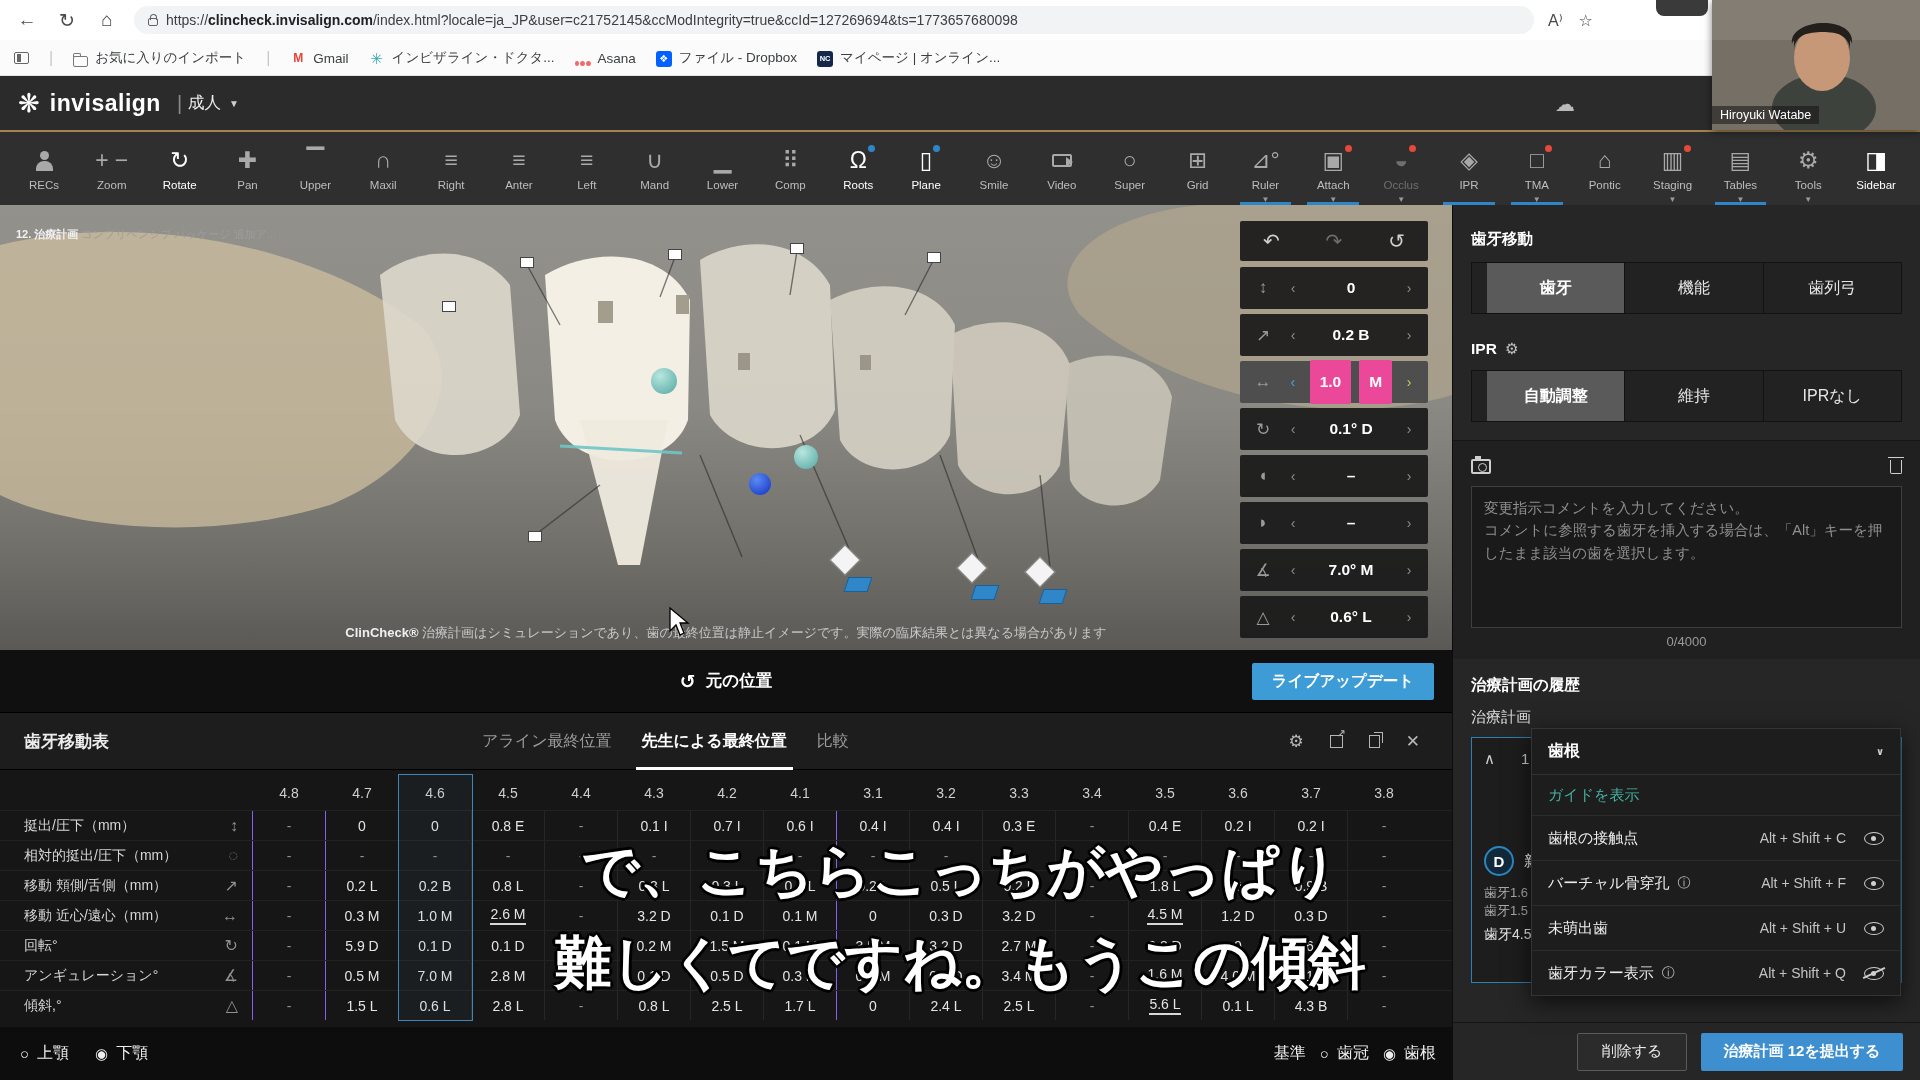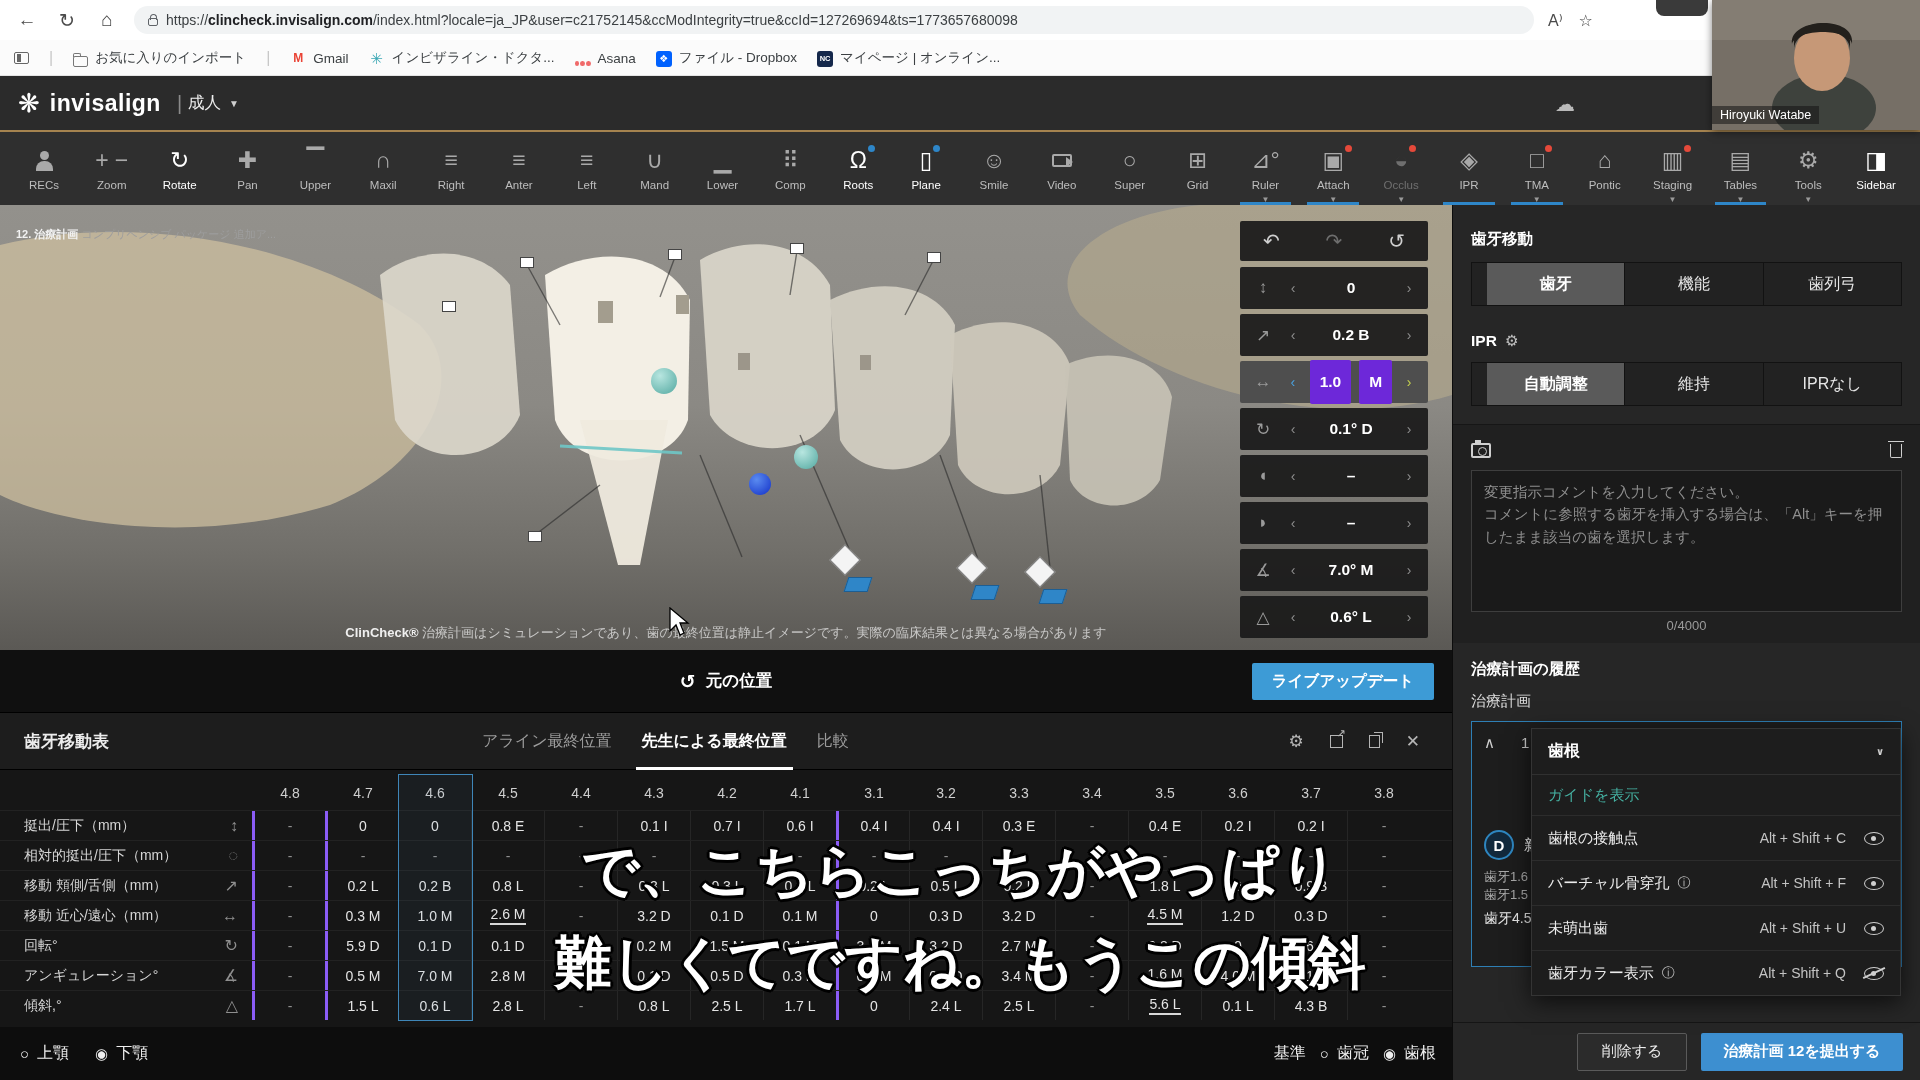--- a/index.html
+++ b/index.html
@@ -106,21 +106,21 @@
     align-items:center; justify-content:space-around; margin-bottom:6px; }
   .undo-bar span { font-size:20px; color:#cfcfcf; }
   .undo-bar .off { color:#6d6d6d; }
   .spin-row { height:42px; background:rgba(26,26,26,.93); border-radius:2px; margin-bottom:5px;
     display:flex; align-items:center; padding:0 8px; gap:4px; }
   .spin-row.hl { background:#4e4e4e; }
   .spin-ic { width:30px; font-size:17px; color:#9a9a9a; text-align:center; }
   .spin-ch { width:22px; text-align:center; color:#8f8f8f; font-size:14px; }
   .spin-row.hl .spin-ch.l { color:#4aa3e0; } .spin-row.hl .spin-ch.r { color:#c8d44e; }
   .spin-val { flex:1; text-align:center; color:#fff; font-size:15.5px; font-weight:700; }
-  .spin-box { background:#6d28d9; border-radius:2px; padding:13px 10px; margin:0 2px; }
+  .spin-box { background:#ec4899; border-radius:2px; padding:13px 10px; margin:0 2px; }
 
   
   .action-bar { position:absolute; left:0; top:445px; width:1452px; height:62px; background:#101010;
     display:flex; align-items:center; justify-content:center; }
   .origin-btn { display:flex; gap:10px; align-items:center; color:#fff; font-size:16.5px; font-weight:700; }
   .origin-btn .ic { font-size:19px; }
   .live-btn { position:absolute; right:18px; top:13px; width:182px; height:37px; background:#3d9bd6;
     color:#fff; font-size:15.5px; font-weight:700; display:flex; align-items:center; justify-content:center; border-radius:2px; }
 
   
@@ -139,36 +139,36 @@
   
   .tm-table { position:absolute; left:0; top:565px; width:1452px; height:257px; background:#161616; padding-top:6px;}
   .tm-row { display:grid; grid-template-columns:252px repeat(16,73px); height:30px; align-items:center; }
   .tm-row.header { height:34px; }
   .tm-label { font-size:14px; color:#d6d6d6; padding-left:24px; display:flex; align-items:center; justify-content:space-between; }
   .tm-label .ric { color:#8f8f8f; font-size:16px; padding-right:14px; }
   .tm-cell { text-align:center; font-size:14px; color:#e4e4e4; border-left:1px solid #262626; height:100%;
     display:flex; align-items:center; justify-content:center; }
   .tm-row.header .tm-cell { color:#cfcfcf; border-left-color:transparent; font-size:14px; }
   .tm-cell.dim { color:#8f8f8f; }
-  .tm-cell.bright-l { border-left:3px solid #8b5cf6; }
+  .tm-cell.bright-l { border-left:1px solid #8b5cf6; }
   .tm-cell u { text-decoration:none; border-bottom:2px solid #d8d8d8; padding-bottom:1px; }
   .tm-body .tm-row { border-top:1px solid #222; }
   .col-sel { position:absolute; left:398px; top:4px; width:75px; height:247px;
     border:1.5px solid #3f86b8; background:rgba(80,140,190,.07); pointer-events:none; }
 
   
   .bottom-bar { position:absolute; left:0; top:822px; width:1452px; height:53px; background:#0d0d0d;
     display:flex; align-items:center; padding:0 20px; color:#efefef; font-size:16px; }
   .radio { display:flex; gap:8px; align-items:center; margin-right:26px; }
   .radio .rc { font-size:15px; }
   .base-group { position:absolute; right:16px; display:flex; gap:14px; align-items:center; }
 
   
   .sb-h { font-size:15.5px; font-weight:700; color:#fff; margin:10px 0 12px 0; display:flex; gap:8px; align-items:center;}
-  .seg { display:flex; border:1px solid #121212; background:#222; height:44px;padding-left:15px; }
+  .seg { display:flex; border:1px solid #121212; background:#222; height:52px;padding-left:15px; }
   .seg > div { flex:1; display:flex; align-items:center; justify-content:center; font-size:16px;
     color:#e6e6e6; border-right:1px solid #121212; }
   .seg > div:last-child { border-right:none; }
   .seg > div.on { background:#5a5a5a; color:#fff; font-weight:700; }
   .cmt-section { margin:18px -18px 0 -18px; padding:12px 18px 10px 18px; background:#202020; border-top:1px solid #161616;}
   .cmt-tools { display:flex; justify-content:space-between; align-items:center; margin:6px 0 12px 0; }
   .ico-camera { width:20px; height:15px; border:2px solid #cfcfcf; border-radius:2px; position:relative; }
   .ico-camera:before { content:""; position:absolute; left:5px; top:2px; width:7px; height:7px; border:1.6px solid #cfcfcf; border-radius:50%; }
   .ico-camera:after { content:""; position:absolute; left:2px; top:-5px; width:6px; height:3px; background:#cfcfcf; }
   .ico-trash { width:12px; height:14px; border:1.6px solid #cfcfcf; border-top:none; position:relative; border-radius:0 0 2px 2px;}

